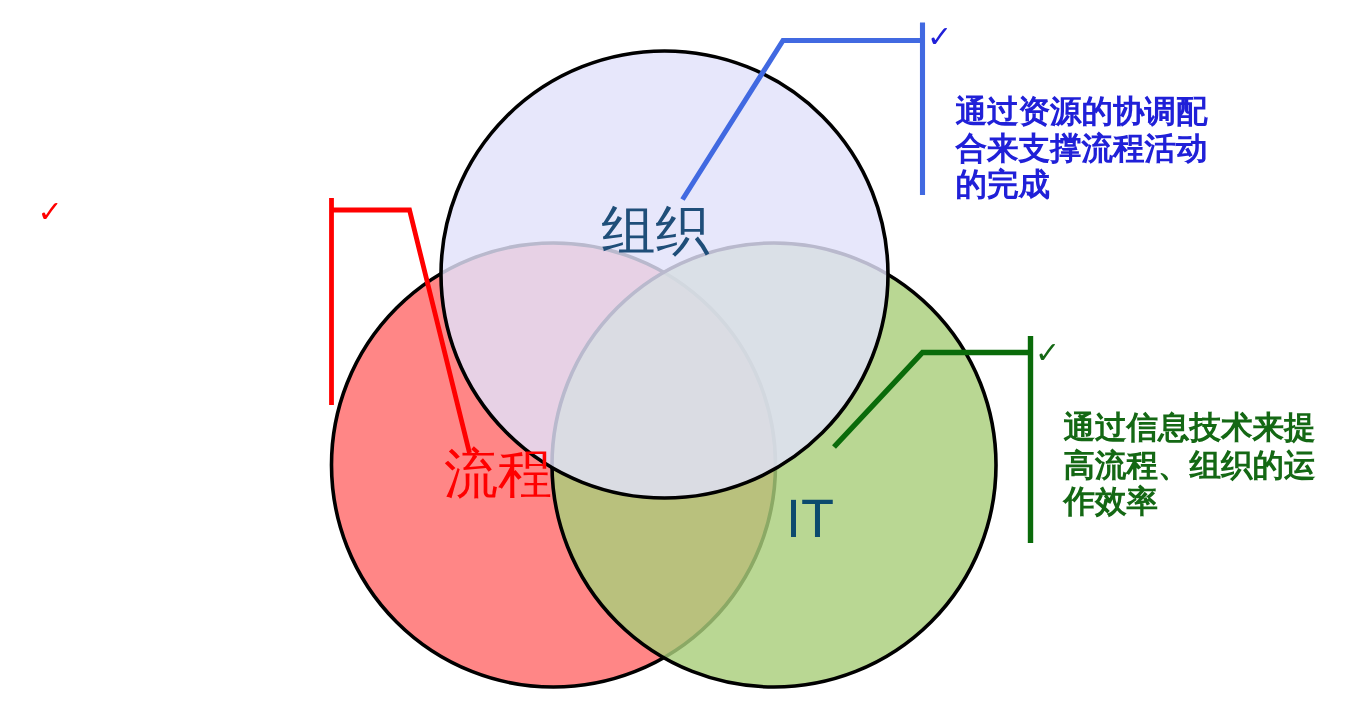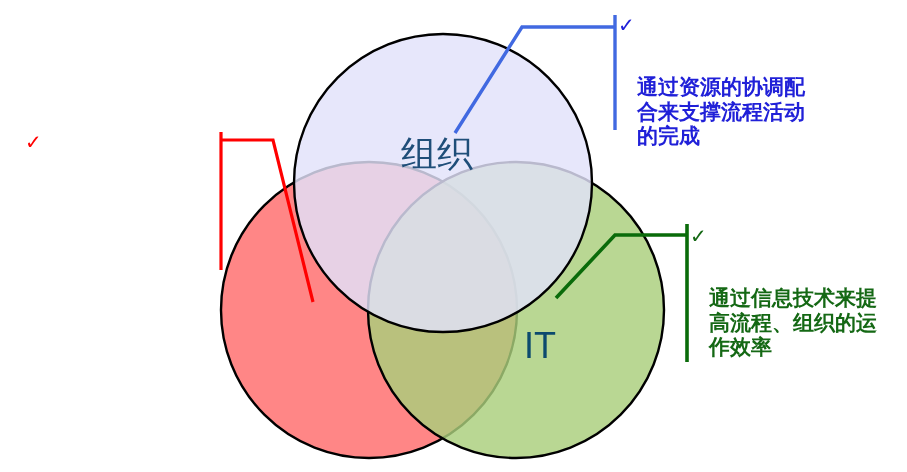--- a/index.html
+++ b/index.html
@@ -34,21 +34,20 @@
   .callout .tick {
     position: absolute;
     left: -19px;
     top: 1px;
     font-weight: normal;
     font-size: 20px;
     line-height: 1;
   }
   .callout .body {
     display: block;
-    margin-top: 12px;
   }
   
   #callout-process {
     left: 44px;
     top: 131px;
     width: 170px;
     font-size: 21px;
     color: #FF0000;
   }
   
@@ -116,20 +115,21 @@
     </g>
 
     <g stroke="#0A6B0A" stroke-width="3.6" fill="none" stroke-linecap="butt">
       <path d="M 687 224 L 687 362"></path>
       <path d="M 687 235 L 615 235 L 556 298"></path>
     </g>
   </svg>
 
   <div class="circle-label" id="label-organization">组织</div>
 
+  <div class="circle-label" id="label-process">流程</div>
 
   <div class="circle-label" id="label-it">IT</div>
 
   <div class="callout" id="callout-process">
     <span class="tick">✓</span>
   </div>
 
   <div class="callout" id="callout-organization">
     <span class="tick">✓</span>
     <span class="body">通过资源的协调配合来支撑流程活动的完成</span>

